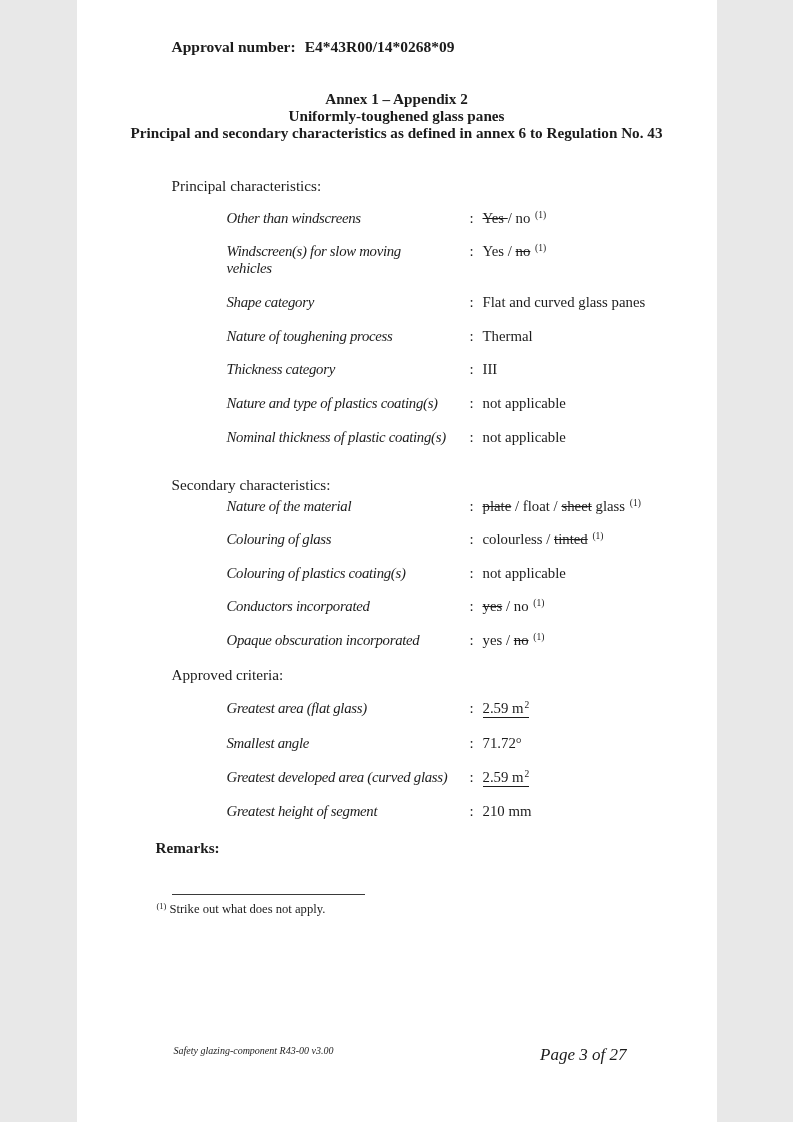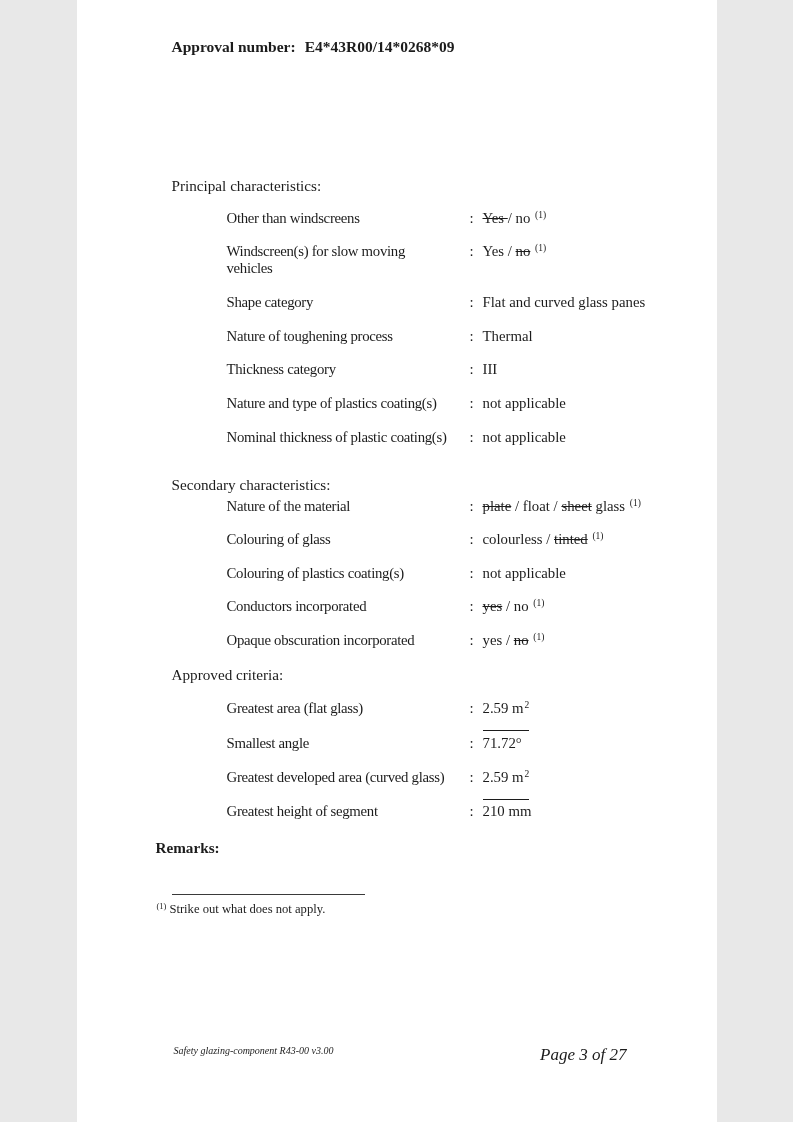--- a/index.html
+++ b/index.html
@@ -6,43 +6,48 @@
   .page{
     position:relative;width:640px;height:1122px;background:#ffffff;
     font-family:"Liberation Serif","DejaVu Serif",serif;color:#1c1c1c;
     overflow:hidden;margin:0 auto;
   }
   .approval{position:absolute;left:95px;top:38px;font-weight:bold;font-size:15.5px;white-space:nowrap;}
   .approval .num{margin-left:9px;}
   .titles{position:absolute;left:0;top:90px;width:100%;text-align:center;font-weight:bold;font-size:15.2px;line-height:17.2px;}
   .sec-heading{position:absolute;left:95px;font-weight:normal;font-size:15.2px;white-space:nowrap;}
   .row{position:absolute;left:150px;width:620px;font-size:14.8px;}
-  .row .label{position:absolute;left:0;top:0;width:250px;letter-spacing:-0.3px;line-height:17px;}
+  .row .label{position:absolute;left:0;top:0;width:250px;letter-spacing:-0.3px;line-height:17px;font-style:italic;}
   .row .colon{position:absolute;left:243px;top:0;}
   .row .value{position:absolute;left:256px;top:0;white-space:nowrap;}
   .strike{text-decoration:line-through;text-decoration-thickness:1.4px;margin-top:19px;}
   .sup{font-size:9.5px;position:relative;top:-5.5px;margin-left:1px;}
-  .uline{border-bottom:1.3px solid #1c1c1c;padding-bottom:14px;}
+  .uline{border-bottom:1.3px solid #1c1c1c;padding-bottom:1px;}
   .remarks{position:absolute;left:79px;top:839px;font-weight:bold;font-size:15.2px;}
   .footnote-rule{position:absolute;left:95px;top:894px;width:193px;border-top:1.6px solid #3a3a3a;}
   .footnote{position:absolute;left:79px;top:902px;font-size:12.6px;}
   .footnote .sup{font-size:8.5px;top:-4px;margin-right:3px;}
   .footer-left{position:absolute;left:97px;top:1045px;font-style:italic;font-size:10px;}
   .footer-right{position:absolute;right:90px;top:1045px;font-style:italic;font-size:17px;}
   .stamp{position:absolute;left:640px;top:915px;}
 </style>
 </head>
 <body>
 
 <div class="page">
 
   <div class="approval">
     <span>Approval number:</span><span class="num">E4*43R00/14*0268*09</span>
   </div>
 
+  <div class="titles">
+    <div>Annex 1 – Appendix 2</div>
+    <div>Uniformly-toughened glass panes</div>
+    <div>Principal and secondary characteristics as defined in annex 6 to Regulation No. 43</div>
+  </div>
 
   <div id="sections">
       <div class="sec-heading" style="top: 177px;">Principal characteristics:</div>
       <div class="row" style="top: 210px;">
         <span class="label">Other than windscreens</span>
         <span class="colon">:</span>
         <span class="value"><span class="strike">Yes&nbsp;</span><span>/ no </span><span class="sup">(1)</span></span>
       </div>
       <div class="row" style="top: 243px;">
         <span class="label">Windscreen(s) for slow moving<br>vehicles</span>

